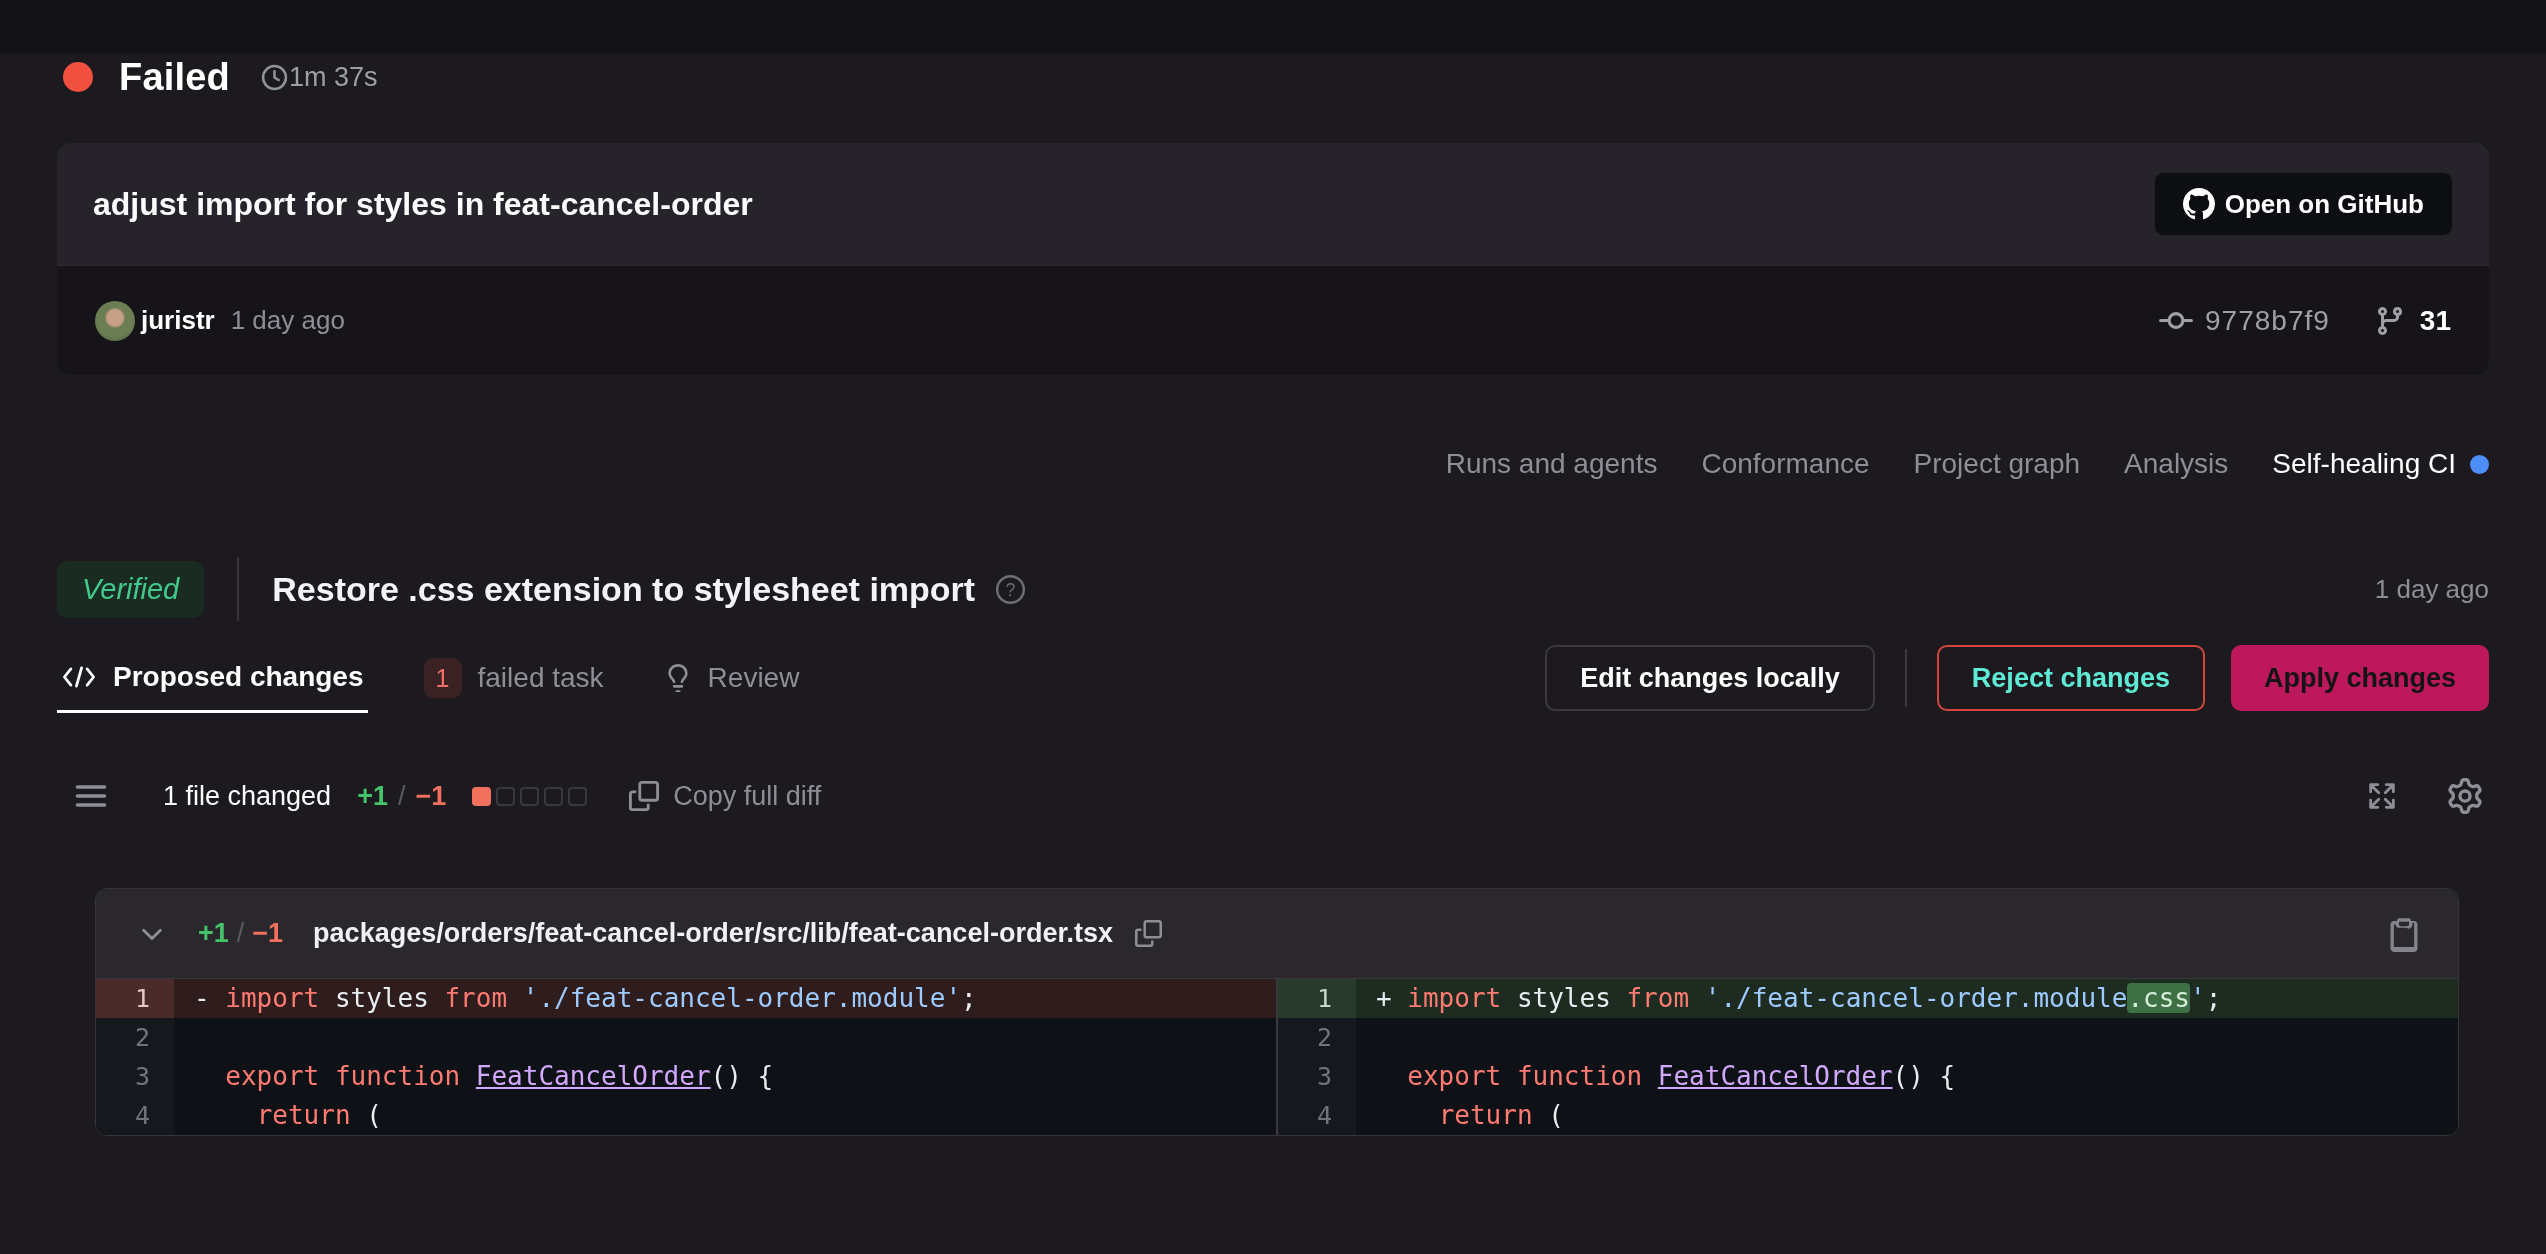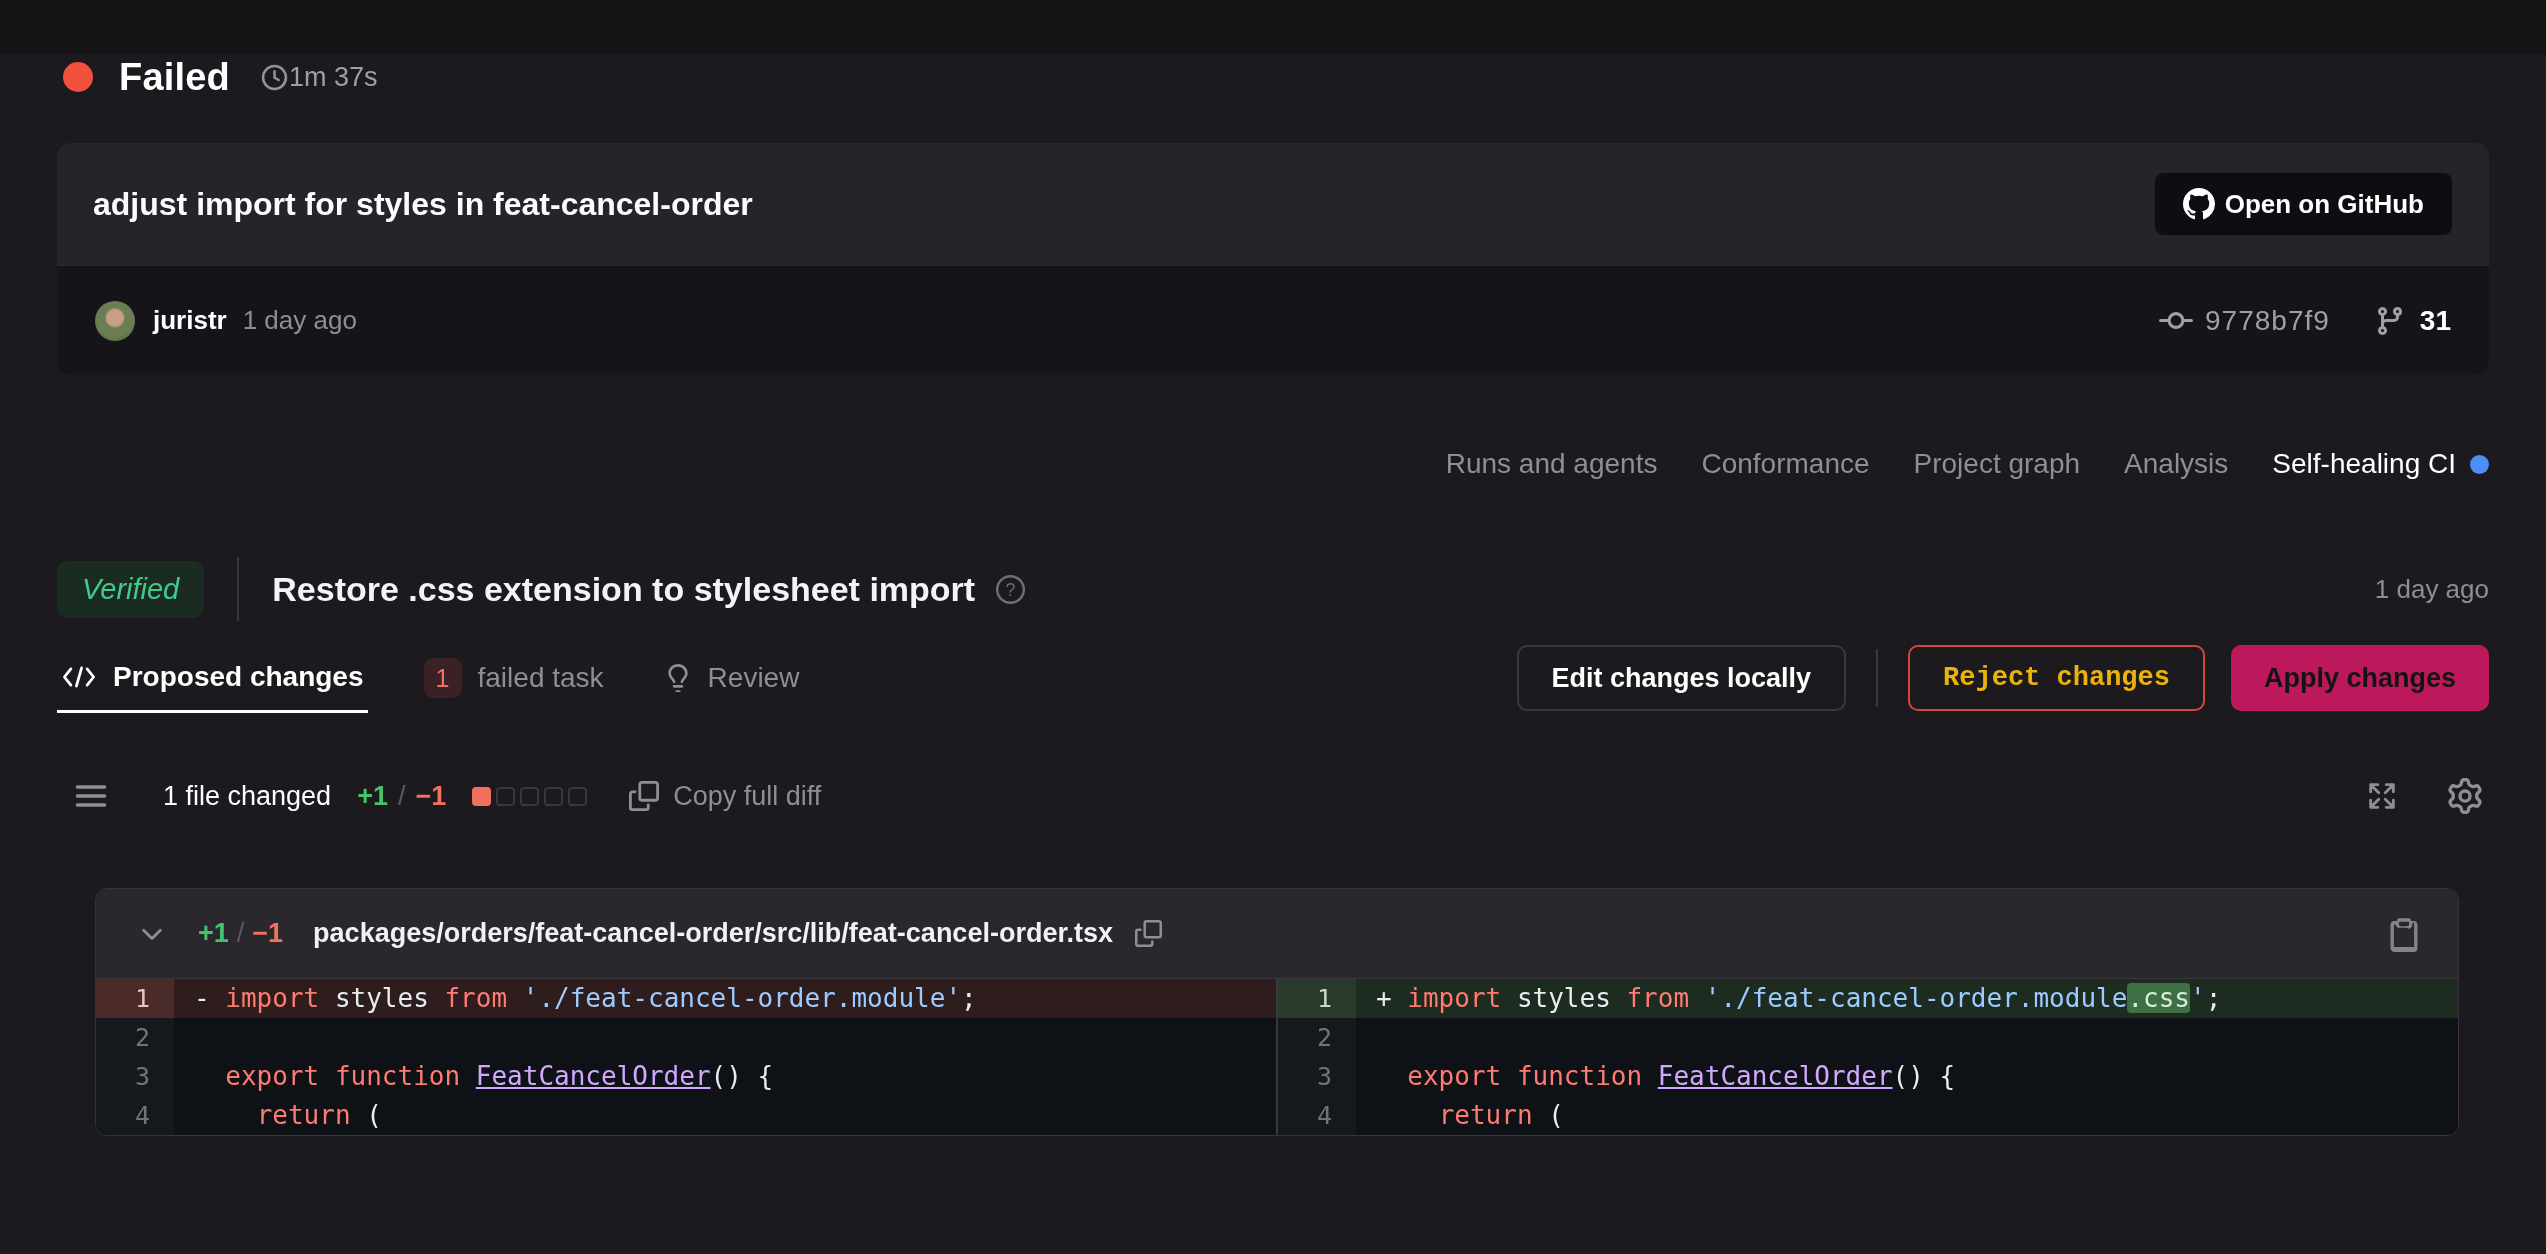--- a/index.html
+++ b/index.html
@@ -17,21 +17,21 @@
 
   
   .commit-card { margin-top:43px; border-radius:14px; overflow:hidden; }
   .card-top { height:122px; background:#26242a; display:flex; align-items:center; padding:0 36px; }
   .commit-title { font-size:32px; font-weight:700; color:#fcfcfd; flex:1; }
   .github-btn { height:64px; padding:0 28px; border-radius:10px; background:#0d0e12; border:1px solid #222127;
                 display:flex; align-items:center; gap:10px; color:#fff; font-size:26px; font-weight:600; cursor:pointer; }
   .card-bottom { height:110px; background:#161419; border-top:1px solid #2c2a30; display:flex; align-items:center; padding:0 38px; }
   .avatar { width:40px; height:40px; border-radius:50%;
             background:radial-gradient(circle at 50% 42%, #c7a086 0 26%, #6b7d52 34% 62%, #3c5a35 100%); }
-  .author-name { margin-left:18px; font-size:26px; font-weight:700; color:#fff; }
+  .author-name { margin-left:6px; font-size:26px; font-weight:700; color:#fff; }
   .author-time { margin-left:16px; font-size:26px; color:#8f8d96; }
   .commit-meta { margin-left:auto; display:flex; align-items:center; }
   .sha-group { display:flex; align-items:center; gap:12px; color:#a09ea6; }
   .sha-text { font-size:28px; color:#a09ea6; letter-spacing:1px; }
   .branch-group { display:flex; align-items:center; gap:14px; margin-left:44px; }
   .branch-count { font-size:28px; font-weight:600; color:#fff; }
 
   
   .nav-row { margin-top:64px; height:50px; display:flex; justify-content:flex-end; align-items:center; gap:44px; }
   .nav-link { font-size:28px; color:#8f8d96; text-decoration:none; cursor:pointer; }
@@ -52,21 +52,21 @@
   .tab { display:flex; align-items:center; gap:16px; font-size:28px; color:#8f8d96; cursor:pointer; padding:0 4px; }
   .tab + .tab { margin-left:52px; }
   .tab.active { color:#fff; font-weight:600; border-bottom:3px solid #fff; }
   .fail-badge { min-width:38px; height:40px; padding:0 10px; border-radius:9px; background:#3a2224; color:#f47067;
                 font-size:25px; display:flex; align-items:center; justify-content:center; }
   .actions { margin-left:auto; display:flex; align-items:center; }
   .btn { height:66px; padding:0 33px; border-radius:10px; font-size:27px; font-weight:600; cursor:pointer;
          display:flex; align-items:center; background:transparent; font-family:"Liberation Sans",sans-serif; }
   .btn-edit { border:2px solid #3b393f; color:#fff; }
   .actions-divider { width:2px; height:58px; background:#3b393f; margin:0 30px; }
-  .btn-reject { border:2px solid #d6463f; color:#eab308; margin-right:26px;font-family:Liberation Mono, monospace; }
+  .btn-reject { border:2px solid #d6463f; color:#5eead4; margin-right:26px; }
   .btn-apply { background:#be185d; color:#141414; border:none; }
 
   
   .toolbar-row { margin-top:56px; height:54px; display:flex; align-items:center; }
   .hamburger { margin-left:16px; color:#8f8d96; display:flex; cursor:pointer; }
   .files-changed { margin-left:54px; font-size:27px; color:#fdfdfe; }
   .stat-add { margin-left:26px; font-size:27px; font-weight:600; color:#46c26a; }
   .stat-slash { margin-left:10px; font-size:27px; color:#5b5961; }
   .stat-del { margin-left:10px; font-size:27px; font-weight:600; color:#f1705e; }
   .blocks { display:flex; gap:5px; margin-left:26px; }

